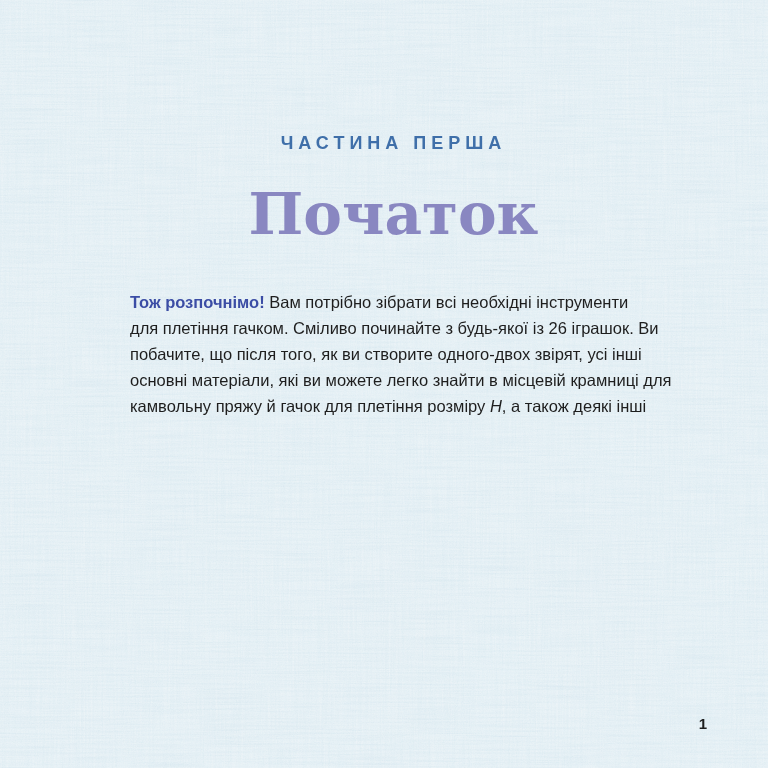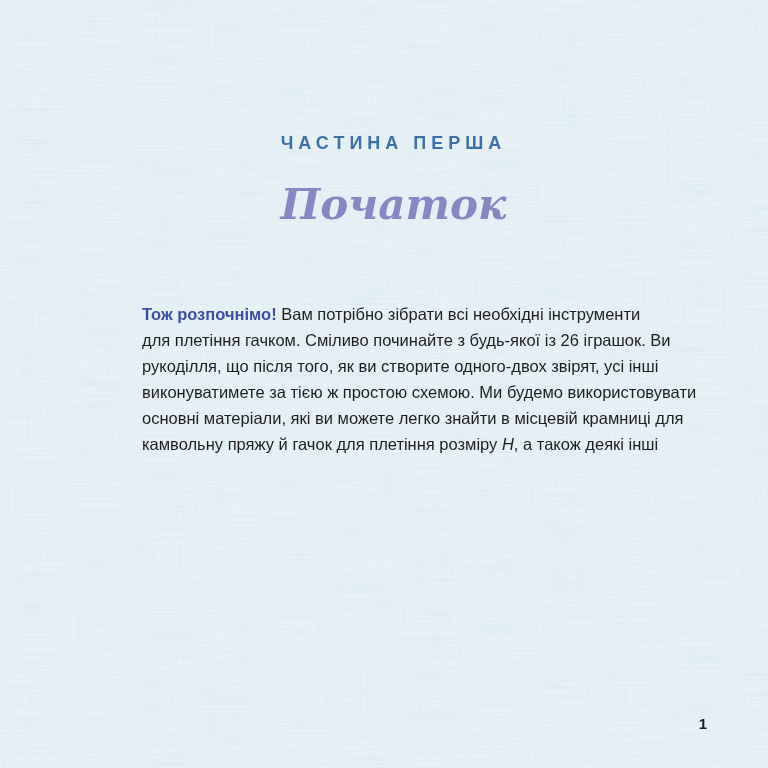--- a/index.html
+++ b/index.html
@@ -42,32 +42,31 @@
     color: var(--part_label, #3f6fa9);
   }
   .chapter-title {
     position: absolute;
     top: 181px;
     left: 130px;
     width: 527px;
     margin: 0;
     text-align: center;
     font-family: "DejaVu Serif", serif;
-    font-style: italic;
     font-weight: bold;
-    font-size: 42px;
+    font-size: 58px;
     line-height: 1.15;
     color: var(--chapter_title, #8987c1);
   }
   .body-text {
     position: absolute;
     top: 289px;
     left: 130px;
     width: 540px;
-    margin: 12px;
+    margin: 0;
     font-family: "Liberation Sans", sans-serif;
     font-size: 16.5px;
     line-height: 26px;
     color: var(--body_text, #1e1e1e);
   }
   .body-text .line {
     white-space: nowrap;
   }
   .body-text .lead {
     font-weight: bold;
@@ -133,22 +132,21 @@
 
   <div class="content">
 
     <div class="part-label">ЧАСТИНА ПЕРША</div>
 
     <h1 class="chapter-title">Початок</h1>
 
     <div class="body-text">
         <div class="line"><span class="lead">Тож розпочнімо!</span><span> Вам потрібно зібрати всі необхідні інструменти</span></div>
         <div class="line"><span>для плетіння гачком. Сміливо починайте з будь-якої із 26 іграшок. Ви</span></div>
-        <div class="line"><span>рукоділля, що після того, як ви створите одного-двох звірят, усі інші</span></div>
-        <div class="line"><span>виконуватимете за тією ж простою схемою. Ми будемо використовувати</span></div>
+        <div class="line"><span>побачите, що після того, як ви створите одного-двох звірят, усі інші</span></div>
         <div class="line"><span>основні матеріали, які ви можете легко знайти в місцевій крамниці для</span></div>
         <div class="line"><span>камвольну пряжу й гачок для плетіння розміру </span><span class="italic">H</span><span>, а також деякі інші</span></div>
       </div>
 
     <div class="page-number">1</div>
 
   </div>
 </div>
 
 </body></html>

